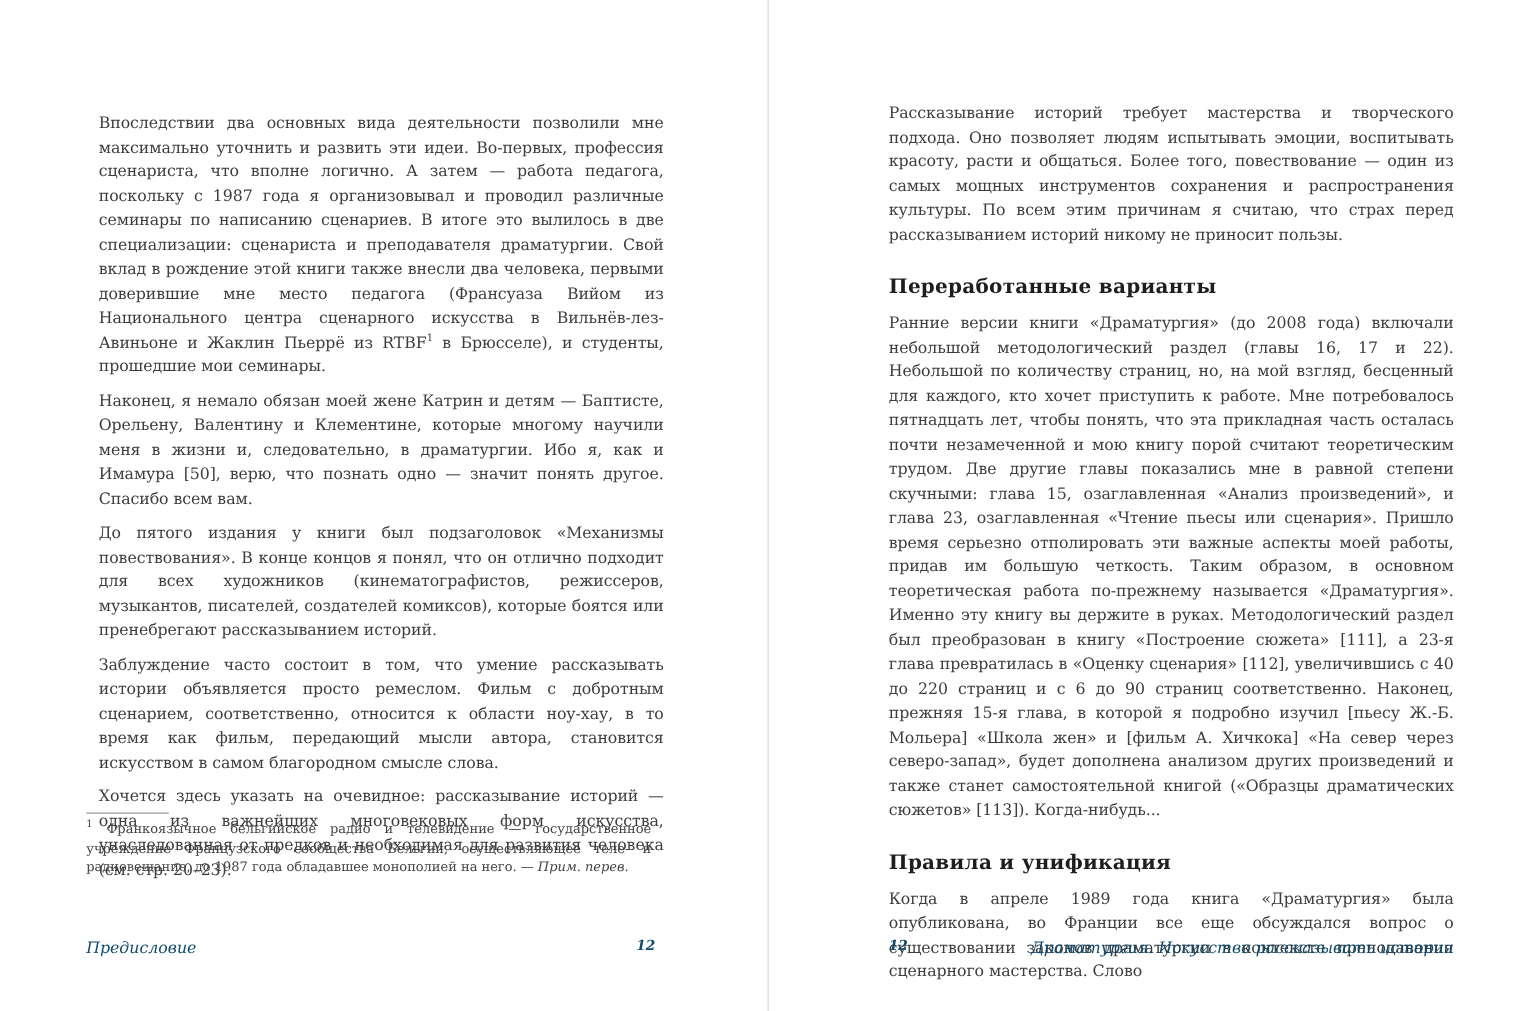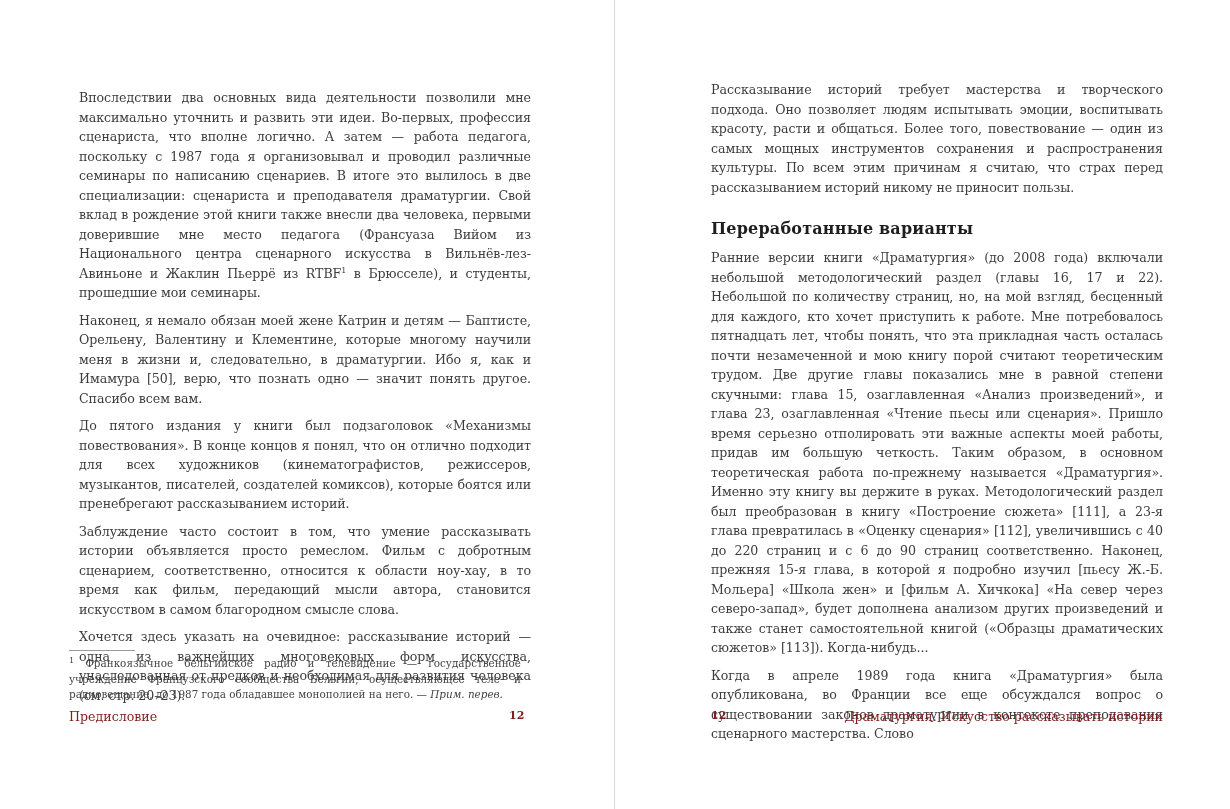--- a/index.html
+++ b/index.html
@@ -14,21 +14,21 @@
   .page.right .col { left:96px; top:80px; }
   p.body { margin:0 0 8px 0; font-size:12.6px; line-height:19.5px; text-align:justify;
            text-align-last:left; letter-spacing:-0.05px; color:#3c3c3c; }
   h2 { margin:18px 0 7px 0; font-family:"DejaVu Serif", serif; font-weight:bold; font-size:16px;
        line-height:24px; color:#1e1e1e; letter-spacing:0.2px; }
   sup { font-size:8px; line-height:0; vertical-align:super; }
   .footnote-rule { position:absolute; left:69px; top:650px; width:66px; height:1px; background:#9a9a9a; }
   .footnote { position:absolute; left:69px; top:656px; width:452px; font-size:10.4px; line-height:15.5px;
               color:#444; text-align:justify; text-align-last:left; }
   .footnote em { font-style:italic; }
-  .footer { position:absolute; top:709px; font-size:12.6px; color:#7f1d1d; }
+  .footer { position:absolute; top:750px; font-size:12.6px; color:#0c4a6e;font-style:italic; }
   .footer.num { font-weight:bold; font-size:11px; }
 </style>
 </head>
 <body>
 
 <div class="spine"></div>
 
 <div class="page left">
   <div class="col">
     <p class="body"><span>Впоследствии два основных вида деятельности позволили мне максимально уточнить и развить эти идеи. Во-первых, профессия сценариста, что вполне логично. А затем — работа педагога, поскольку с 1987 года я организовывал и проводил различные семинары по написанию сценариев. В итоге это вылилось в две специализации: сценариста и преподавателя драматургии. Свой вклад в рождение этой книги также внесли два человека, первыми доверившие мне место педагога (Франсуаза Вийом из Национального центра сценарного искусства в Вильнёв-лез-Авиньоне и Жаклин Пьеррё из RTBF</span><sup>1</sup><span> в Брюсселе), и студенты, прошедшие мои семинары.</span></p>
@@ -43,18 +43,19 @@
 
   <div class="footer" style="left:69px;">Предисловие</div>
   <div class="footer num" style="left:509px;">12</div>
 </div>
 
 <div class="page right">
   <div class="col">
     <p class="body">Рассказывание историй требует мастерства и творческого подхода. Оно позволяет людям испытывать эмоции, воспитывать красоту, расти и общаться. Более того, повествование — один из самых мощных инструментов сохранения и распространения культуры. По всем этим причинам я считаю, что страх перед рассказыванием историй никому не приносит пользы.</p>
     <h2 style="margin-top:20px;">Переработанные варианты</h2>
     <p class="body">Ранние версии книги «Драматургия» (до 2008 года) включали небольшой методологический раздел (главы 16, 17 и 22). Небольшой по количеству страниц, но, на мой взгляд, бесценный для каждого, кто хочет приступить к работе. Мне потребовалось пятнадцать лет, чтобы понять, что эта прикладная часть осталась почти незамеченной и мою книгу порой считают теоретическим трудом. Две другие главы показались мне в равной степени скучными: глава 15, озаглавленная «Анализ произведений», и глава 23, озаглавленная «Чтение пьесы или сценария». Пришло время серьезно отполировать эти важные аспекты моей работы, придав им большую четкость. Таким образом, в основном теоретическая работа по-прежнему называется «Драматургия». Именно эту книгу вы держите в руках. Методологический раздел был преобразован в книгу «Построение сюжета» [111], а 23-я глава превратилась в «Оценку сценария» [112], увеличившись с 40 до 220 страниц и с 6 до 90 страниц соответственно. Наконец, прежняя 15-я глава, в которой я подробно изучил [пьесу Ж.-Б. Мольера] «Школа жен» и [фильм А. Хичкока] «На север через северо-запад», будет дополнена анализом других произведений и также станет самостоятельной книгой («Образцы драматических сюжетов» [113]). Когда-нибудь...</p>
+    <h2 style="margin-top:20px;">Правила и унификация</h2>
     <p class="body">Когда в апреле 1989 года книга «Драматургия» была опубликована, во Франции все еще обсуждался вопрос о существовании законов драматургии в контексте преподавания сценарного мастерства. Слово</p>
   </div>
 
   <div class="footer num" style="left:96px;">12</div>
   <div class="footer" style="right:67px;">Драматургия. Искусство рассказывать истории</div>
 </div>
 
 </body></html>

